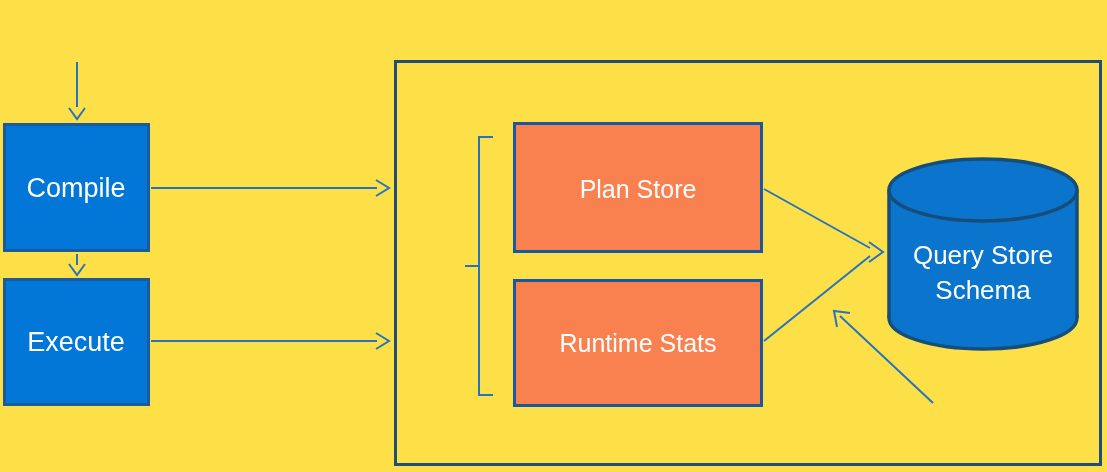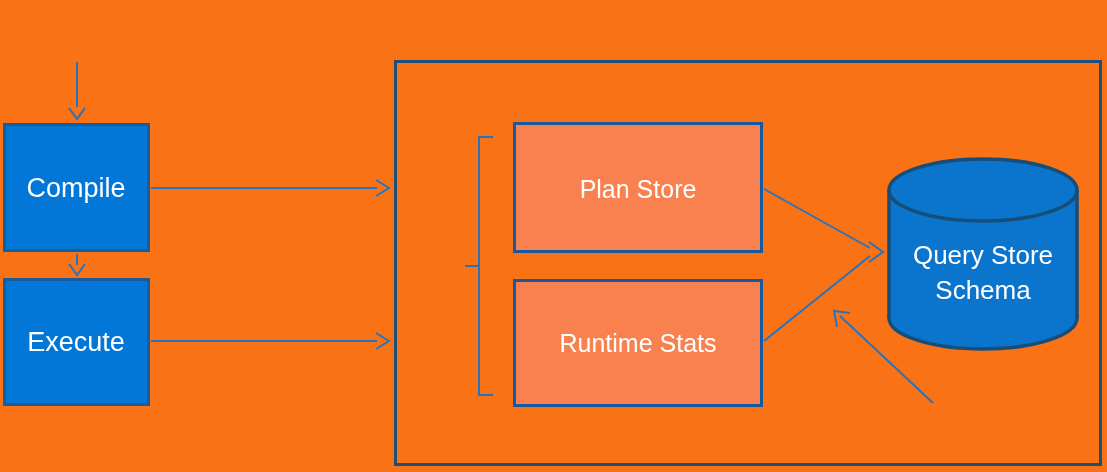--- a/index.html
+++ b/index.html
@@ -4,21 +4,21 @@
 <style>
   html, body {
     margin: 0;
     padding: 0;
     background: #000000;
   }
   .stage {
     position: relative;
     width: 1107px;
     height: 472px;
-    background: #f97316;
+    background: #fde047;
     overflow: hidden;
     font-family: "Liberation Sans", "DejaVu Sans", sans-serif;
   }
   svg text {
     font-family: "Liberation Sans", "DejaVu Sans", sans-serif;
     fill: #ffffff;
   }
   .node-label   { font-size: 27px; }
   .store-label  { font-size: 25px; }
   .cyl-label    { font-size: 26px; }

